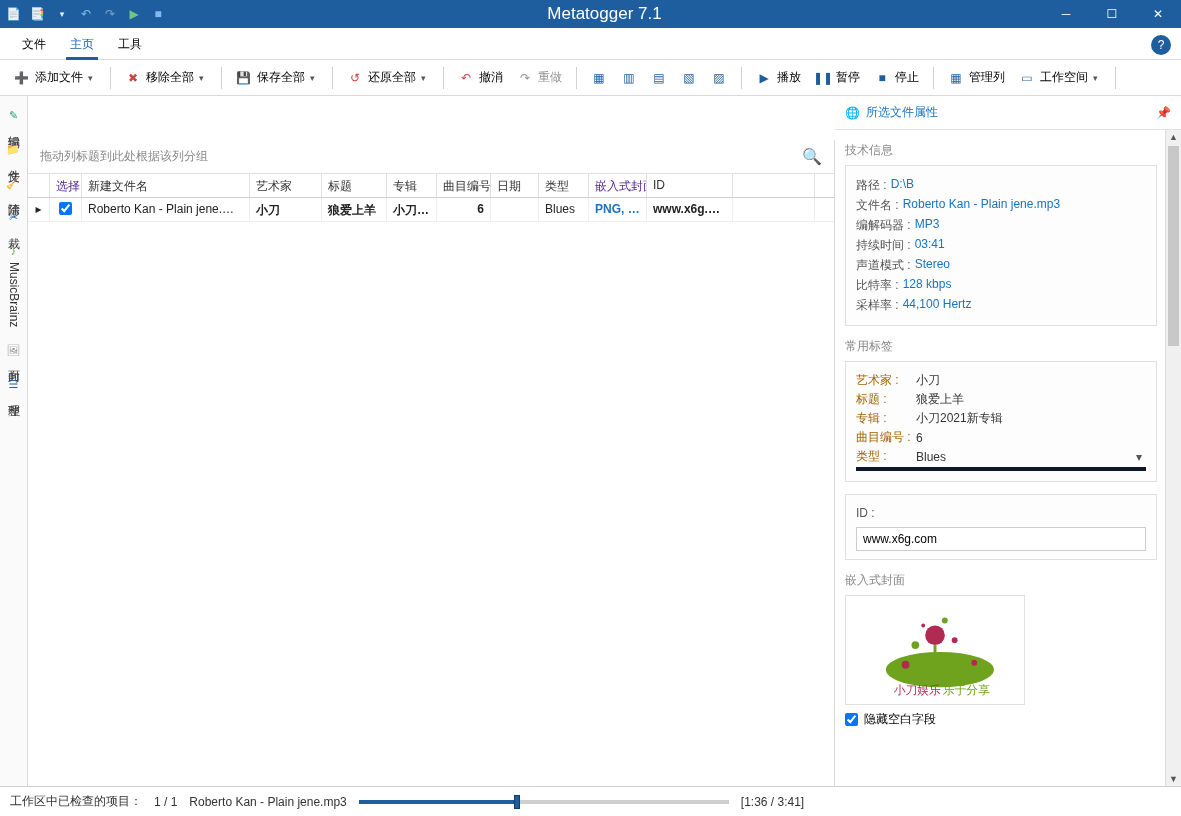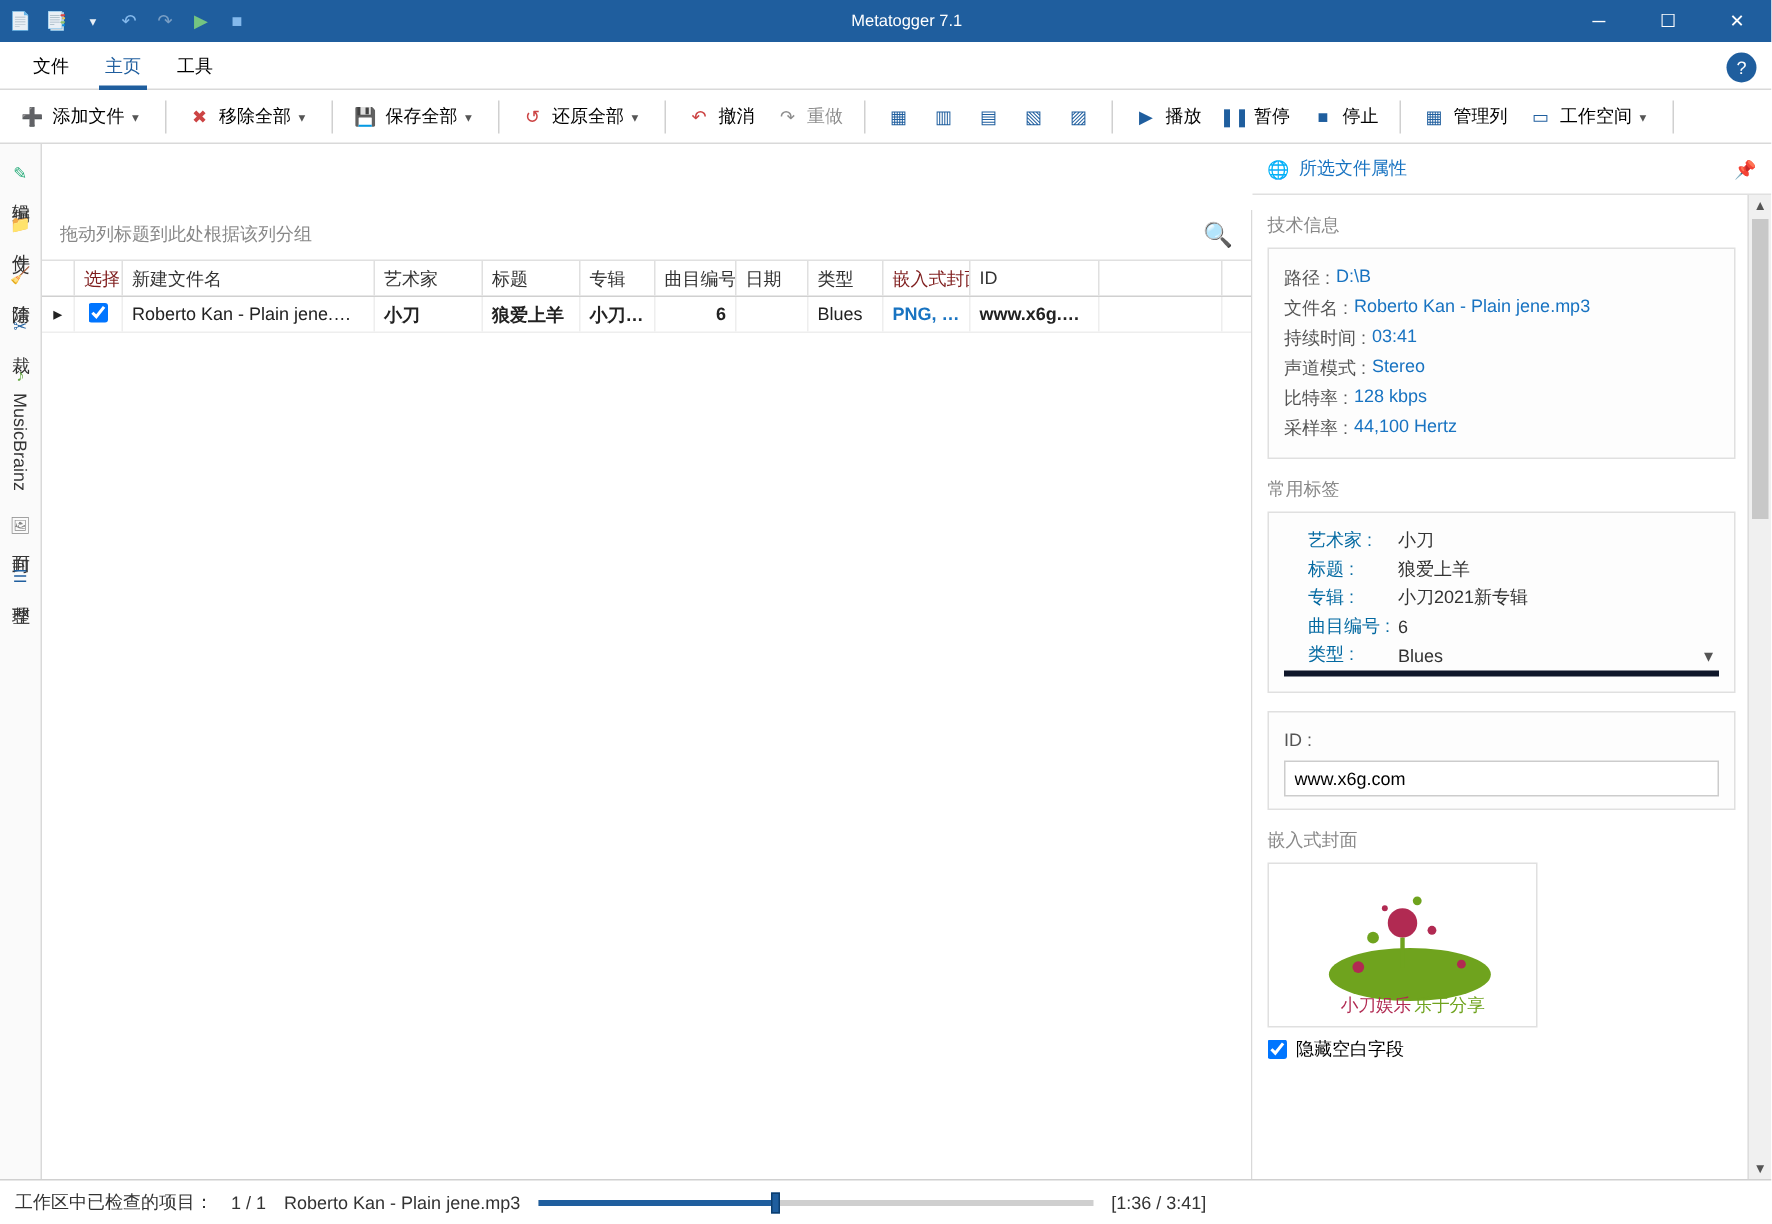--- a/index.html
+++ b/index.html
@@ -1,20 +1,20 @@
 <!DOCTYPE html>
 <html><head>
 <meta charset="utf-8">
 <style>
 * { margin:0; padding:0; box-sizing:border-box; font-family:"Microsoft YaHei","Segoe UI",sans-serif; font-size:12px; }
 body { background:#fff; width:1181px; height:816px; overflow:hidden; display:flex; flex-direction:column; }
 .titlebar { height:28px; background:#1f5e9e; display:flex; align-items:center; color:#fff; padding:0 0 0 6px; }
 .titlebar .qat { display:flex; align-items:center; gap:8px; }
 .titlebar .qat span { width:16px; height:16px; display:flex; align-items:center; justify-content:center; opacity:.9; }
-.titlebar .title { flex:1; text-align:center; font-size:11px; }
+.titlebar .title { flex:1; text-align:center; font-size:17px; }
 .titlebar .winctl { display:flex; }
 .titlebar .winctl div { width:46px; height:28px; display:flex; align-items:center; justify-content:center; }
 .menubar { height:32px; background:#fff; display:flex; align-items:flex-end; padding:0 10px; border-bottom:1px solid #d9d9d9; }
 .menubar .item { padding:6px 12px 6px; cursor:pointer; position:relative; }
 .menubar .item.active { color:#1f5e9e; }
 .menubar .item.active::after { content:""; position:absolute; left:8px; right:8px; bottom:-1px; height:3px; background:#1f5e9e; }
 .menubar .help { margin-left:auto; width:20px; height:20px; background:#1f5e9e; border-radius:50%; color:#fff; display:flex; align-items:center; justify-content:center; font-size:12px; margin-bottom:4px; }
 .toolbar { height:36px; background:#fff; display:flex; align-items:center; padding:0 8px; border-bottom:1px solid #d9d9d9; gap:2px; }
 .toolbar .btn { display:flex; align-items:center; gap:5px; padding:4px 6px; cursor:pointer; border-radius:2px; }
 .toolbar .btn .ico { width:16px; height:16px; display:flex; align-items:center; justify-content:center; }
@@ -23,41 +23,41 @@
 .toolbar .btn.disabled { opacity:.45; pointer-events:none; }
 .main { flex:1; display:flex; overflow:hidden; }
 .left-tabs { width:28px; background:#fafafa; border-right:1px solid #d9d9d9; display:flex; flex-direction:column; padding-top:4px; }
 .left-tabs .vtab { writing-mode:vertical-rl; padding:8px 4px; font-size:12px; color:#333; display:flex; align-items:center; gap:4px; cursor:pointer; }
 .left-tabs .vtab .vico { writing-mode:horizontal-tb; width:14px; height:14px; display:flex; align-items:center; justify-content:center; font-size:11px; }
 .grid-area { flex:1; display:flex; flex-direction:column; border-right:1px solid #d9d9d9;margin-top:44px; }
 .group-row { height:34px; display:flex; align-items:center; padding:0 12px; color:#888; border-bottom:1px solid #e0e0e0; }
 .group-row .search { margin-left:auto; color:#555; font-size:16px; }
 .thead { height:24px; display:flex; border-bottom:1px solid #d0d0d0; background:#fff; }
 .th { border-right:1px solid #e0e0e0; padding:4px 6px; font-size:12px; color:#333; overflow:hidden; white-space:nowrap; }
-.th.link { color:#7f1d1d; }
+.th.link { color:#4c1d95; }
 .trow { height:24px; display:flex; border-bottom:1px solid #eee; }
 .td { border-right:1px solid #eee; padding:4px 6px; font-size:12px; color:#222; overflow:hidden; white-space:nowrap; text-overflow:ellipsis; }
 .td.link { color:#1873c1; font-weight:500; }
 .td.bold { font-weight:600; }
 .c0{width:22px;text-align:center}.c1{width:32px;text-align:center}.c2{width:168px}.c3{width:72px}.c4{width:65px}.c5{width:50px}.c6{width:54px;text-align:right}.c7{width:48px}.c8{width:50px}.c9{width:58px}.c10{width:86px}.c11{width:82px}
 .right-panel { width:346px; display:flex; flex-direction:column; background:#fff; }
 .rp-header { height:34px; display:flex; align-items:center; padding:0 10px; border-bottom:1px solid #e0e0e0; color:#1873c1; font-size:13px; gap:6px; }
 .rp-header .pin { margin-left:auto; color:#555; }
 .rp-body { flex:1; overflow-y:auto; padding:8px 6px 8px 10px; position:relative; }
 .rp-scroll { position:absolute; right:0; top:0; bottom:0; width:16px; background:#f0f0f0; border-left:1px solid #ddd; }
 .rp-scroll .thumb { position:absolute; left:2px; right:2px; top:16px; height:200px; background:#c8c8c8; }
 .rp-scroll .arr { position:absolute; left:0; right:0; height:14px; display:flex; align-items:center; justify-content:center; color:#555; font-size:9px; }
 .rp-scroll .arr.up{top:0}.rp-scroll .arr.dn{bottom:0}
 .section-title { color:#888; font-size:12px; margin:4px 0 6px; }
 .section-box { border:1px solid #e0e0e0; background:#fdfdfd; padding:8px 10px; margin-bottom:12px; }
 .kv { display:flex; gap:4px; margin:3px 0; font-size:12px; }
 .kv .k { color:#555; }
 .kv .v { color:#1873c1;text-align:center; }
 .field { display:flex; align-items:center; margin:2px 0; font-size:12px; }
-.field .fk { width:60px; color:#0369a1;margin-left:16px; }
+.field .fk { width:60px; color:#a16207; }
 .field .fv { flex:1; color:#333; }
 .field.select { border-bottom:4px solid #0f172a; padding-bottom:2px; position:relative; }
 .field.select::after { content:"▾"; position:absolute; right:4px; color:#555; }
 .user-input { width:100%; border:1px solid #ccc; padding:4px 6px; margin-top:4px; font-size:12px; }
 .cover { width:180px; height:110px; border:1px solid #e0e0e0; margin-top:6px; background:#fff; position:relative; overflow:hidden; display:flex; align-items:center; justify-content:center; }
 .cover svg { width:100%; height:100%; }
 .chk-row { display:flex; align-items:center; gap:6px; margin-top:6px; font-size:12px; }
 .statusbar { height:30px; border-top:1px solid #d0d0d0; display:flex; align-items:center; padding:0 10px; gap:12px; font-size:12px; color:#333; }
 .statusbar .slider-wrap { flex:1; max-width:370px; display:flex; align-items:center; }
 .statusbar .track { flex:1; height:4px; background:#cfcfcf; position:relative; }
@@ -252,20 +252,24 @@
       <div class="section-box">
         <div class="kv">
               <span class="k">路径 :</span>
               <span class="v">D:\B</span>
             </div>
         <div class="kv">
               <span class="k">文件名 :</span>
               <span class="v">Roberto Kan - Plain jene.mp3</span>
             </div>
         <div class="kv">
+              <span class="k">编解码器 :</span>
+              <span class="v">MP3</span>
+            </div>
+        <div class="kv">
               <span class="k">持续时间 :</span>
               <span class="v">03:41</span>
             </div>
         <div class="kv">
               <span class="k">声道模式 :</span>
               <span class="v">Stereo</span>
             </div>
         <div class="kv">
               <span class="k">比特率 :</span>
               <span class="v">128 kbps</span>

